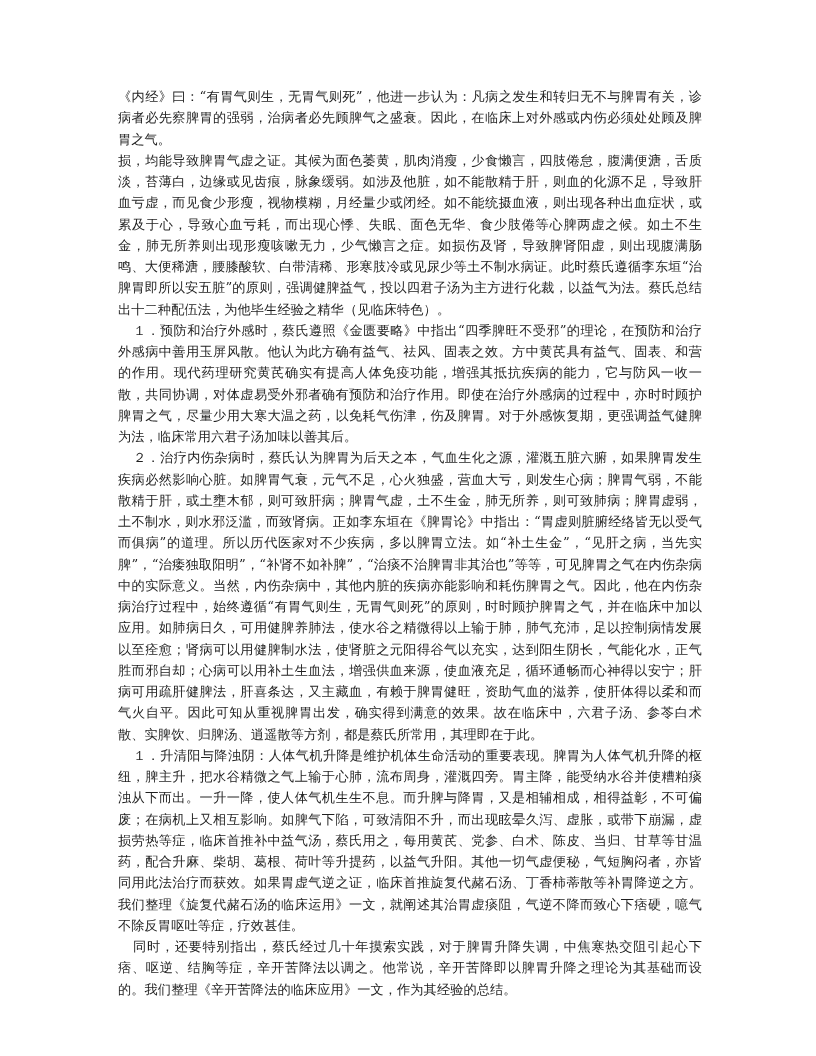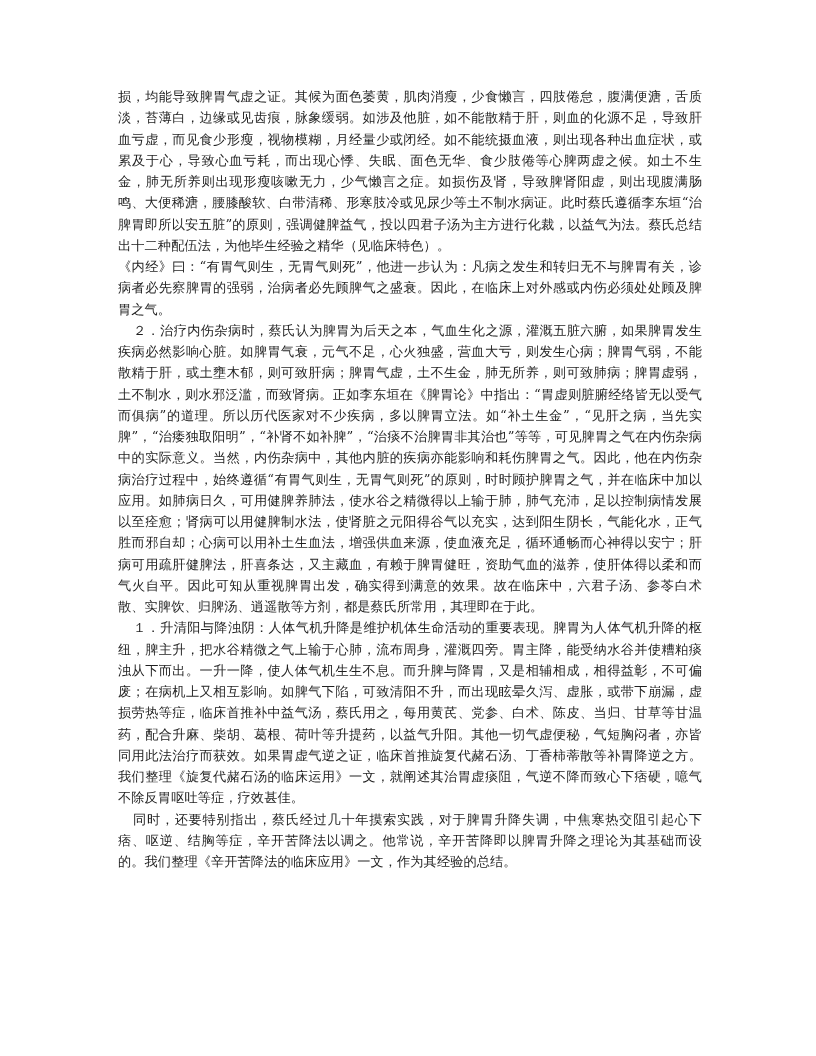--- a/index.html
+++ b/index.html
@@ -57,21 +57,22 @@
     pointer-events: none;
     background: rgba(255,255,255,0);
   }
 </style>
 </head>
 <body>
 
 <div class="page">
   <div class="text-block">
 
+    <p class="para">《内经》曰：“有胃气则生，无胃气则死”，他进一步认为：凡病之发生和转归无不与脾胃有关，诊病者必先察脾胃的强弱，治病者必先顾脾气之盛衰。因此，在临床上对外感或内伤必须处处顾及脾胃之气。</p>
     <p class="para">损，均能导致脾胃气虚之证。其候为面色萎黄，肌肉消瘦，少食懒言，四肢倦怠，腹满便溏，舌质淡，苔薄白，边缘或见齿痕，脉象缓弱。如涉及他脏，如不能散精于肝，则血的化源不足，导致肝血亏虚，而见食少形瘦，视物模糊，月经量少或闭经。如不能统摄血液，则出现各种出血症状，或累及于心，导致心血亏耗，而出现心悸、失眠、面色无华、食少肢倦等心脾两虚之候。如土不生金，肺无所养则出现形瘦咳嗽无力，少气懒言之症。如损伤及肾，导致脾肾阳虚，则出现腹满肠鸣、大便稀溏，腰膝酸软、白带清稀、形寒肢冷或见尿少等土不制水病证。此时蔡氏遵循李东垣“治脾胃即所以安五脏”的原则，强调健脾益气，投以四君子汤为主方进行化裁，以益气为法。蔡氏总结出十二种配伍法，为他毕生经验之精华（见临床特色）。</p>
-    <p class="para">《内经》曰：“有胃气则生，无胃气则死”，他进一步认为：凡病之发生和转归无不与脾胃有关，诊病者必先察脾胃的强弱，治病者必先顾脾气之盛衰。因此，在临床上对外感或内伤必须处处顾及脾胃之气。</p>
+    <p class="para indent">１．预防和治疗外感时，蔡氏遵照《金匮要略》中指出“四季脾旺不受邪”的理论，在预防和治疗外感病中善用玉屏风散。他认为此方确有益气、祛风、固表之效。方中黄芪具有益气、固表、和营的作用。现代药理研究黄芪确实有提高人体免疫功能，增强其抵抗疾病的能力，它与防风一收一散，共同协调，对体虚易受外邪者确有预防和治疗作用。即使在治疗外感病的过程中，亦时时顾护脾胃之气，尽量少用大寒大温之药，以免耗气伤津，伤及脾胃。对于外感恢复期，更强调益气健脾为法，临床常用六君子汤加味以善其后。</p>
     <p class="para indent">２．治疗内伤杂病时，蔡氏认为脾胃为后天之本，气血生化之源，灌溉五脏六腑，如果脾胃发生疾病必然影响心脏。如脾胃气衰，元气不足，心火独盛，营血大亏，则发生心病；脾胃气弱，不能散精于肝，或土壅木郁，则可致肝病；脾胃气虚，土不生金，肺无所养，则可致肺病；脾胃虚弱，土不制水，则水邪泛滥，而致肾病。正如李东垣在《脾胃论》中指出：“胃虚则脏腑经络皆无以受气而俱病”的道理。所以历代医家对不少疾病，多以脾胃立法。如“补土生金”，“见肝之病，当先实脾”，“治痿独取阳明”，“补肾不如补脾”，“治痰不治脾胃非其治也”等等，可见脾胃之气在内伤杂病中的实际意义。当然，内伤杂病中，其他内脏的疾病亦能影响和耗伤脾胃之气。因此，他在内伤杂病治疗过程中，始终遵循“有胃气则生，无胃气则死”的原则，时时顾护脾胃之气，并在临床中加以应用。如肺病日久，可用健脾养肺法，使水谷之精微得以上输于肺，肺气充沛，足以控制病情发展以至痊愈；肾病可以用健脾制水法，使肾脏之元阳得谷气以充实，达到阳生阴长，气能化水，正气胜而邪自却；心病可以用补土生血法，增强供血来源，使血液充足，循环通畅而心神得以安宁；肝病可用疏肝健脾法，肝喜条达，又主藏血，有赖于脾胃健旺，资助气血的滋养，使肝体得以柔和而气火自平。因此可知从重视脾胃出发，确实得到满意的效果。故在临床中，六君子汤、参苓白术散、实脾饮、归脾汤、逍遥散等方剂，都是蔡氏所常用，其理即在于此。</p>
     <p class="para indent">１．升清阳与降浊阴：人体气机升降是维护机体生命活动的重要表现。脾胃为人体气机升降的枢纽，脾主升，把水谷精微之气上输于心肺，流布周身，灌溉四旁。胃主降，能受纳水谷并使糟粕痰浊从下而出。一升一降，使人体气机生生不息。而升脾与降胃，又是相辅相成，相得益彰，不可偏废；在病机上又相互影响。如脾气下陷，可致清阳不升，而出现眩晕久泻、虚胀，或带下崩漏，虚损劳热等症，临床首推补中益气汤，蔡氏用之，每用黄芪、党参、白术、陈皮、当归、甘草等甘温药，配合升麻、柴胡、葛根、荷叶等升提药，以益气升阳。其他一切气虚便秘，气短胸闷者，亦皆同用此法治疗而获效。如果胃虚气逆之证，临床首推旋复代赭石汤、丁香柿蒂散等补胃降逆之方。我们整理《旋复代赭石汤的临床运用》一文，就阐述其治胃虚痰阻，气逆不降而致心下痞硬，噫气不除反胃呕吐等症，疗效甚佳。</p>
     <p class="para indent">同时，还要特别指出，蔡氏经过几十年摸索实践，对于脾胃升降失调，中焦寒热交阻引起心下痞、呕逆、结胸等症，辛开苦降法以调之。他常说，辛开苦降即以脾胃升降之理论为其基础而设的。我们整理《辛开苦降法的临床应用》一文，作为其经验的总结。</p>
 
   </div>
   <div class="scan-tint"></div>
 </div>
 
 </body></html>

